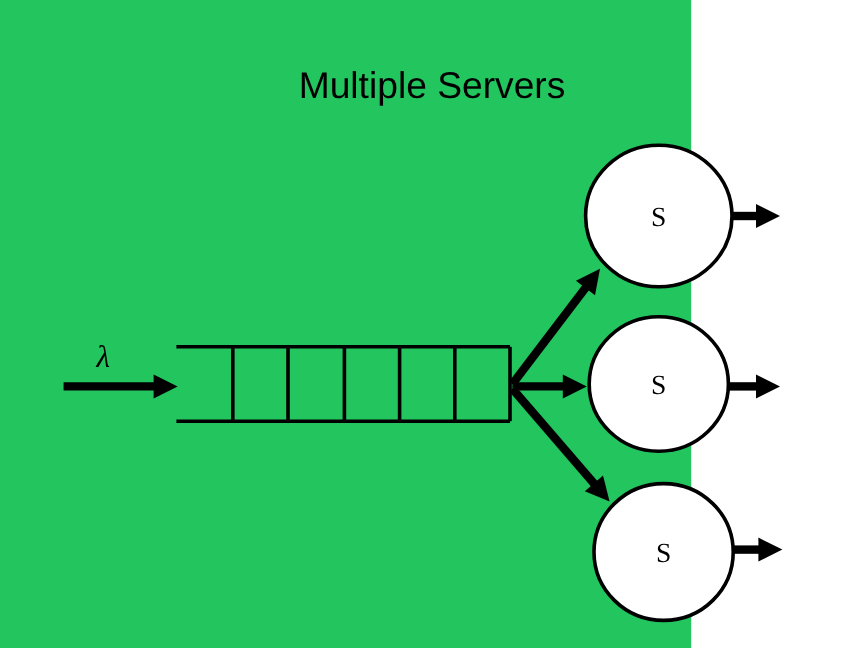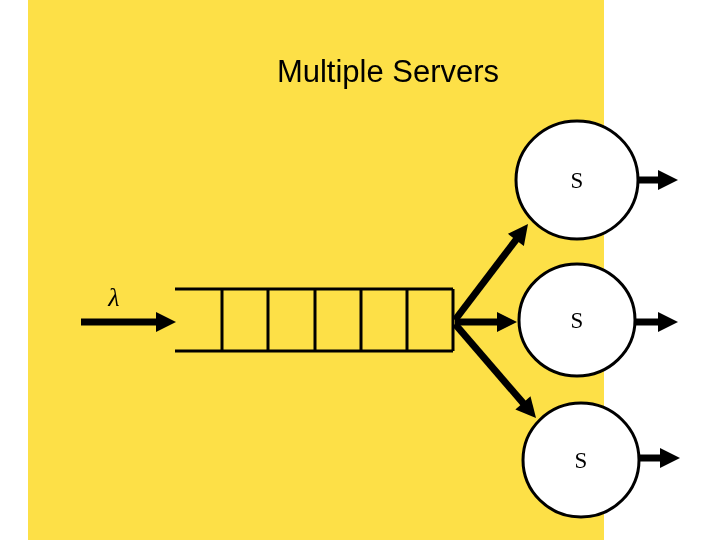--- a/index.html
+++ b/index.html
@@ -10,22 +10,21 @@
   body {
     width: 720px;
     height: 540px;
     font-family: "Liberation Sans", sans-serif;
     overflow: hidden;
   }
   #canvas {
     position: relative;
     width: 576px;
     height: 540px;
-    background: #fde047;
-    margin-left: 28px;
+    background: #22c55e;
   }
   #diagram-svg {
     position: absolute;
     left: 0;
     top: 0;
     width: 720px;
     height: 540px;
   }
   .title-text {
     font-family: "Liberation Sans", sans-serif;

